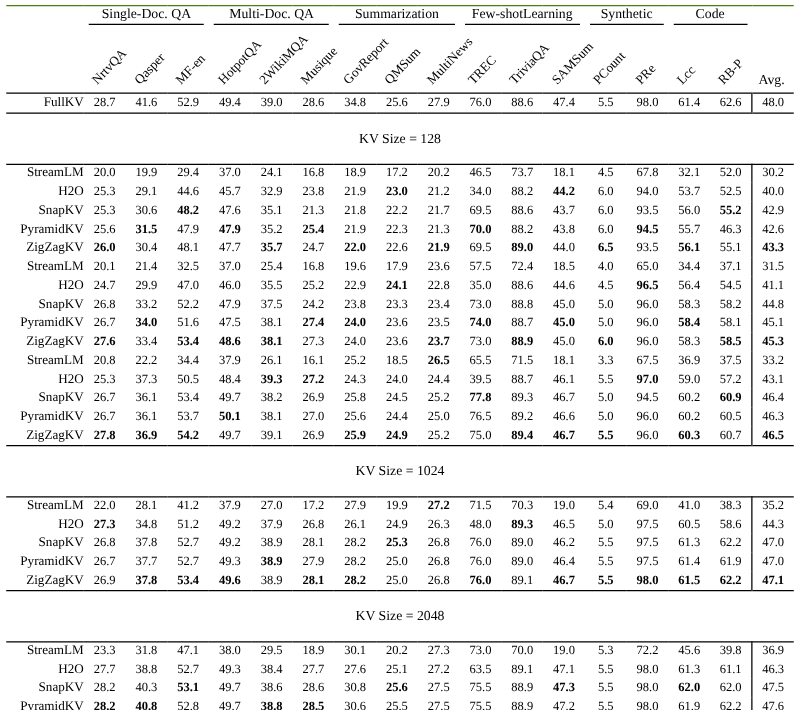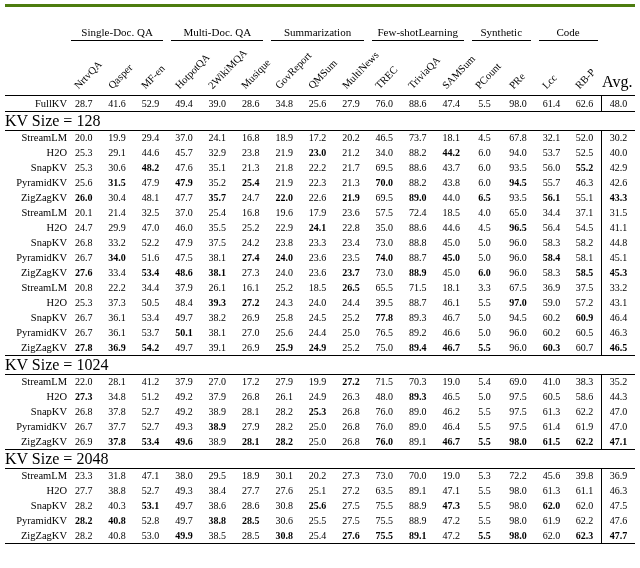--- a/index.html
+++ b/index.html
@@ -12,21 +12,21 @@
   }
   .paper { padding: 4px 5px; }
   table {
     border-collapse: collapse;
     width: 630px;
     table-layout: fixed;
   }
   th, td { padding: 0; font-weight: normal; }
 
   
-  tr.group-row th { border-top: 3px solid #4d7c0f; vertical-align: top; padding-top: 19px; }
+  tr.group-row th { border-top: 1px solid #4d7c0f; vertical-align: top; padding-top: 0; }
   span.grp {
     display: block;
     margin: 0 4px;
     padding: 0 0 2px 0;
     border-bottom: 1px solid #000;
     font-size: 11px;
     text-align: center;
     white-space: nowrap;
   }
 
@@ -38,37 +38,38 @@
     bottom: 4px;
     transform-origin: 0 100%;
     transform: rotate(-46deg);
     font-size: 10.5px;
     white-space: nowrap;
   }
   span.flatlbl {
     position: absolute;
     left: 0; right: 2px;
     bottom: 4px;
-    font-size: 16px;
+    font-size: 11px;
     text-align: center;
     white-space: nowrap;
   }
 
   
   td.method { font-size: 10.5px; text-align: right; padding-left: 1px; white-space: nowrap; }
   td.num   { font-size: 10px; text-align: center; height: 15px; white-space: nowrap; }
   td.b     { font-weight: bold; }
   td.avgcol { border-left: 1px solid #000; }
 
   tr.baseline td { border-bottom: 1px solid #000; padding-top: 2px; padding-bottom: 2px; }
   tr.section td {
     border-top: 1px solid #000;
     border-bottom: 1px solid #000;
-    font-size: 16px;
-    padding: 0 0;
+    text-align: center;
+    font-size: 11px;
+    padding: 14px 0;
   }
   tbody tr:last-child td { border-bottom: 1px solid #000; }
 </style>
 </head>
 <body>
 
 <div class="paper">
   <table>
       <colgroup>
         <col style="width: 62px;">

